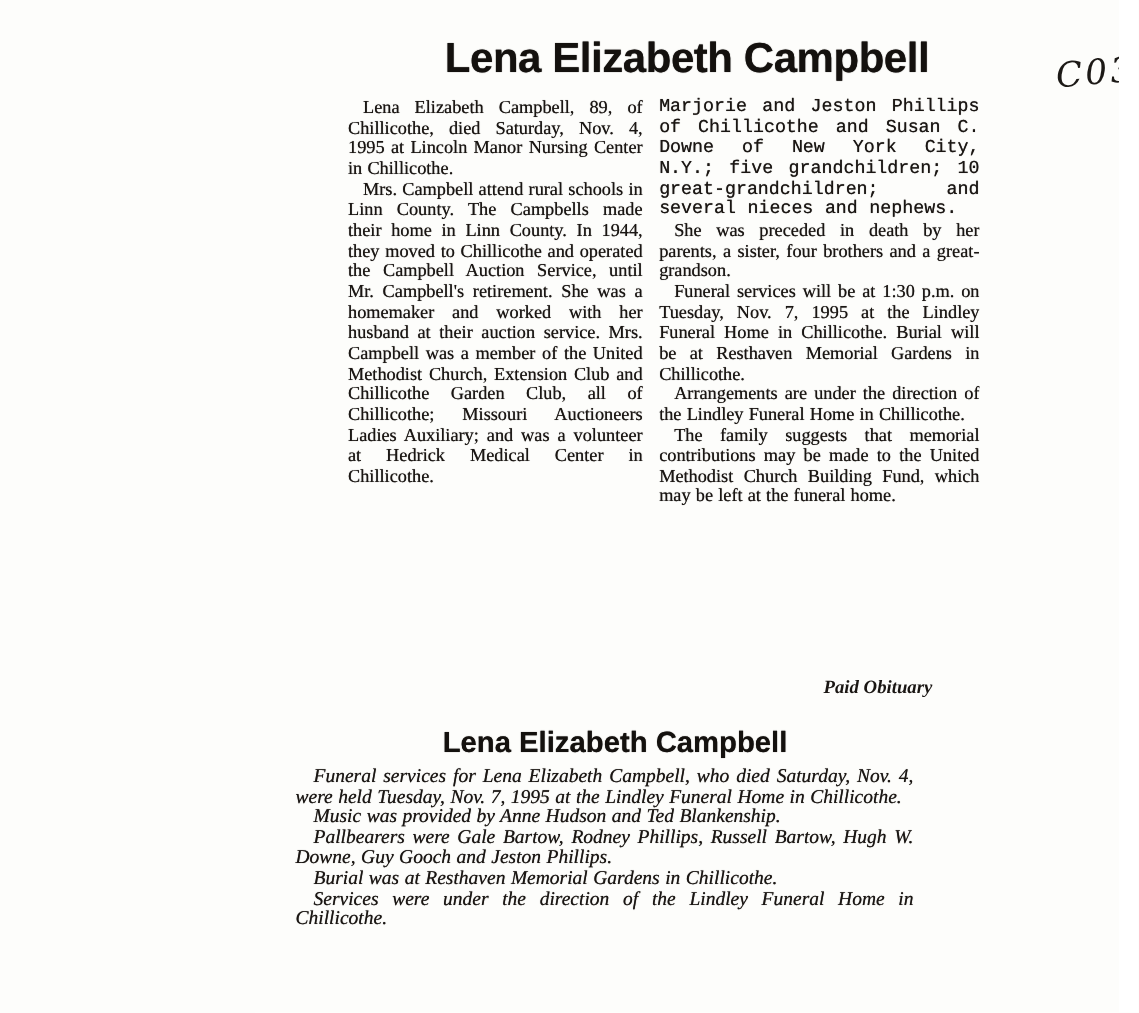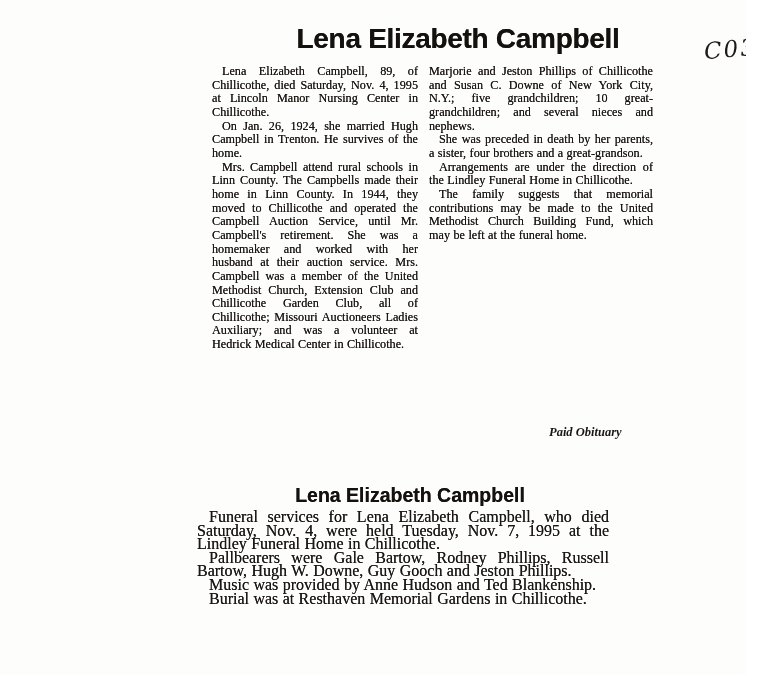--- a/index.html
+++ b/index.html
@@ -40,34 +40,34 @@
   }
   .columns {
     position: absolute;
     left: 212px; top: 65px;
     width: 441px; height: 406px;
     display: flex;
     gap: 11px;
     overflow: hidden;
   }
   .col { text-align: justify; }
-  .col-left  { width: 206px; }
+  .col-left  { width: 206px; margin-left: 20px; }
   .col-right { width: 224px; }
   .col p, .notice-body p {
     margin: 0;
     font-size: 12.2px;
     line-height: 13.65px;
     text-indent: 10px;
     text-shadow: 0 0 0.45px rgba(22,18,15,0.85);
     word-spacing: 0.4px;
   }
-  .col-right .plist p:first-child { text-indent: 0; } 
+  .col-right .plist p:first-child { text-indent: 0; font-family: Liberation Mono, monospace; } 
   .tagline {
     position: absolute;
-    left: 549px; top: 425px;
+    left: 549px; top: 451px;
     margin: 0;
     font-size: 12.5px;
     font-style: italic;
     font-weight: bold;
     color: #1a1613;
   }
   .notice {
     position: absolute;
     left: 197px; top: 484px;
     width: 412px;
@@ -77,52 +77,53 @@
     padding-left: 14px;
     font-family: "Liberation Sans", sans-serif;
     font-weight: bold;
     font-size: 19.5px;
     line-height: 22px;
     text-align: center;
     color: #14110e;
     text-shadow: 0 0 0.5px rgba(20,17,14,0.9);
   }
   .notice-body { text-align: justify; }
-  .notice-body p { font-size: 16px; line-height: 13.6px; text-indent: 12px; }
+  .notice-body p { font-size: 13px; line-height: 13.6px; text-indent: 12px; font-style: italic; }
 </style>
 </head>
 <body>
 
 <div class="scan">
 
   <h1 class="headline">Lena Elizabeth Campbell</h1>
 
   <div class="handwritten">C03</div>
 
   <div class="columns">
     <div class="col col-left plist">
         <p>Lena Elizabeth Campbell, 89, of Chillicothe, died Saturday, Nov. 4, 1995 at Lincoln Manor Nursing Center in Chillicothe.</p>
-        <p>On Jan. 26, 1924, she married Hugh Campbell in Trenton. He survives of the home.</p>
         <p>Mrs. Campbell attend rural schools in Linn County. The Campbells made their home in Linn County. In 1944, they moved to Chillicothe and operated the Campbell Auction Service, until Mr. Campbell's retirement. She was a homemaker and worked with her husband at their auction service. Mrs. Campbell was a member of the United Methodist Church, Extension Club and Chillicothe Garden Club, all of Chillicothe; Missouri Auctioneers Ladies Auxiliary; and was a volunteer at Hedrick Medical Center in Chillicothe.</p>
       </div>
     <div class="col col-right">
       <div class="plist">
           <p>Marjorie and Jeston Phillips of Chillicothe and Susan C. Downe of New York City, N.Y.; five grandchildren; 10 great-grandchildren; and several nieces and nephews.</p>
           <p>She was preceded in death by her parents, a sister, four brothers and a great-grandson.</p>
+          <p>Funeral services will be at 1:30 p.m. on Tuesday, Nov. 7, 1995 at the Lindley Funeral Home in Chillicothe. Burial will be at Resthaven Memorial Gardens in Chillicothe.</p>
           <p>Arrangements are under the direction of the Lindley Funeral Home in Chillicothe.</p>
           <p>The family suggests that memorial contributions may be made to the United Methodist Church Building Fund, which may be left at the funeral home.</p>
         </div>
     </div>
   </div>
 
   <p class="tagline">Paid Obituary</p>
 
   <div class="notice">
     <h2 class="notice-headline">Lena Elizabeth Campbell</h2>
     <div class="notice-body plist">
         <p>Funeral services for Lena Elizabeth Campbell, who died Saturday, Nov. 4, were held Tuesday, Nov. 7, 1995 at the Lindley Funeral Home in Chillicothe.</p>
+        <p>Music was provided by Anne Hudson and Ted Blankenship.</p>
         <p>Pallbearers were Gale Bartow, Rodney Phillips, Russell Bartow, Hugh W. Downe, Guy Gooch and Jeston Phillips.</p>
-        <p>Music was provided by Anne Hudson and Ted Blankenship.</p>
         <p>Burial was at Resthaven Memorial Gardens in Chillicothe.</p>
+        <p>Services were under the direction of the Lindley Funeral Home in Chillicothe.</p>
       </div>
   </div>
 
 </div>
 
 </body></html>

